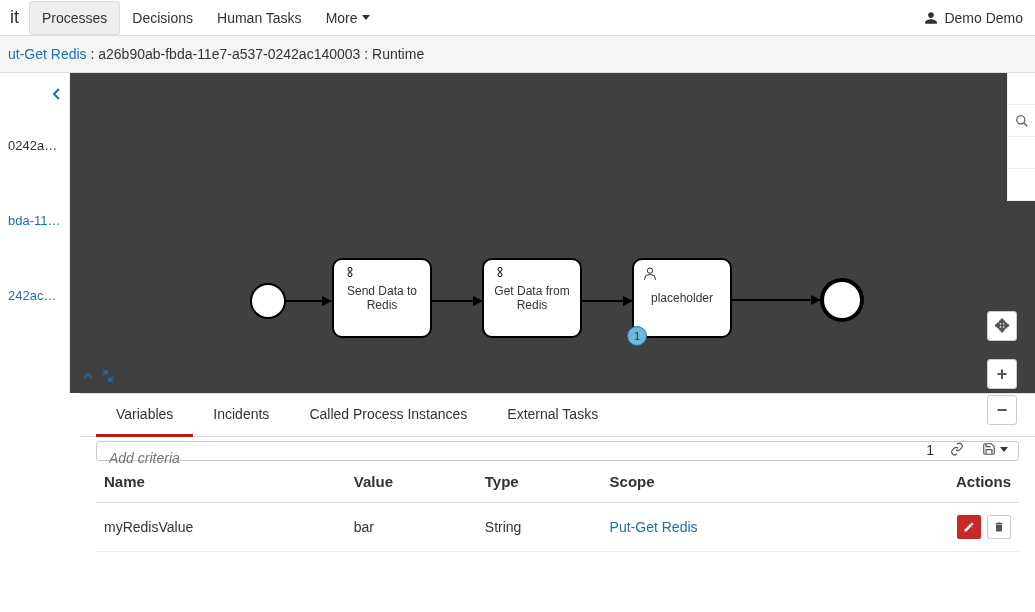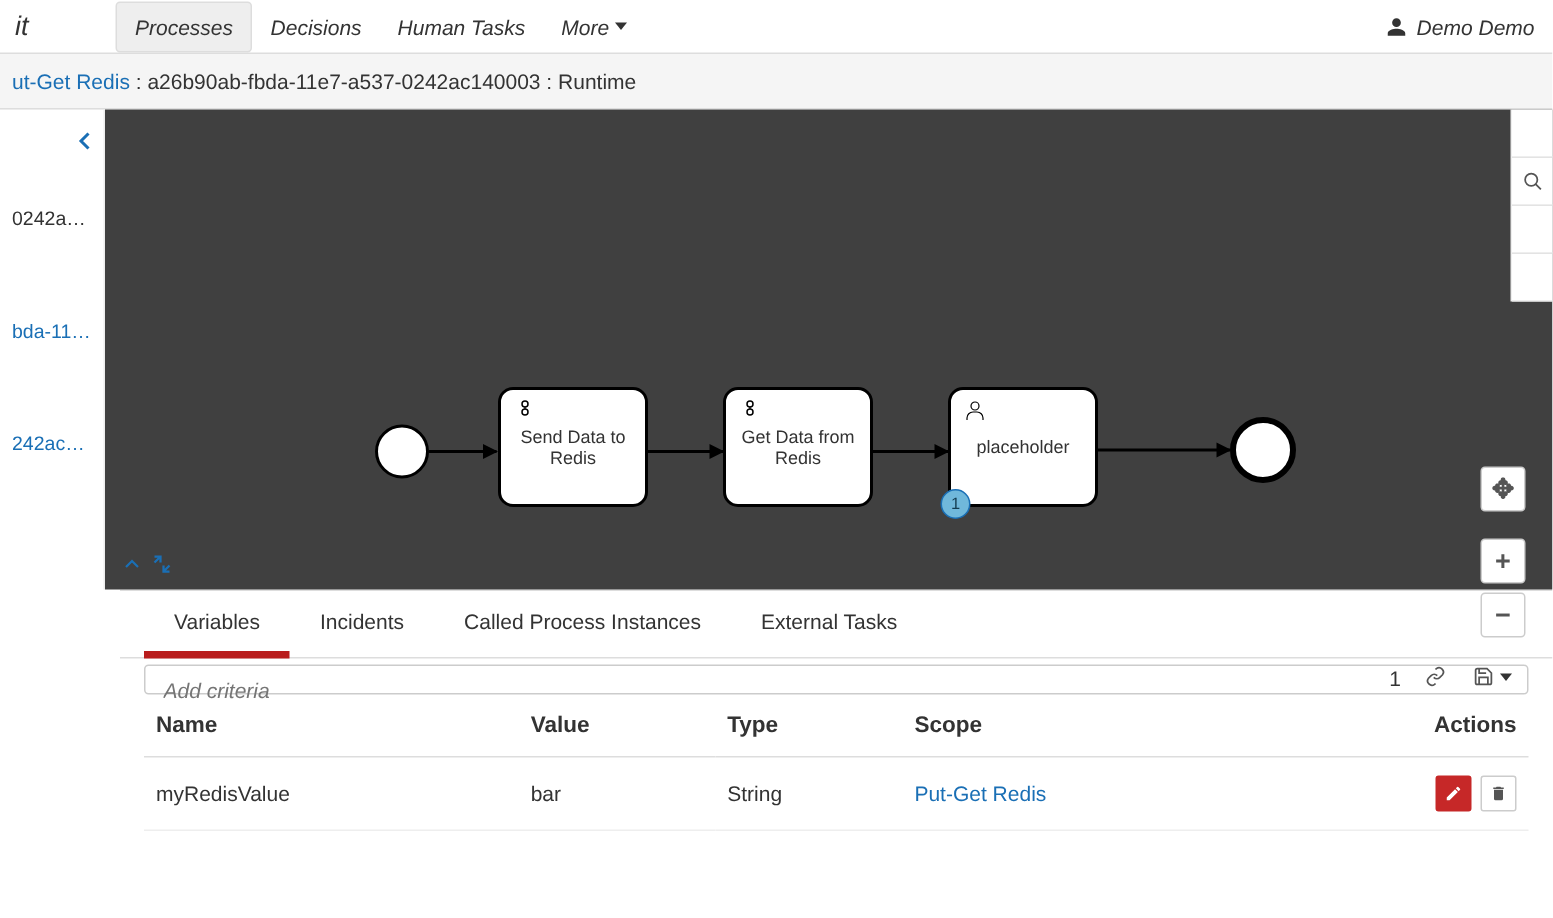--- a/index.html
+++ b/index.html
@@ -1,22 +1,22 @@
 <!DOCTYPE html>
 <html><head>
   <meta charset="utf-8">
   <style>
     * { margin: 0; padding: 0; box-sizing: border-box; }
     body { font-family: -apple-system, BlinkMacSystemFont, "Segoe UI", Helvetica, Arial, sans-serif; font-size: 14px; color: #333; background: #fff; }
     
-    .top-nav { display: flex; align-items: center; height: 36px; border-bottom: 1px solid #ddd; background: #fff; padding: 0; font-style: italic; }
+    .top-nav { display: flex; align-items: center; height: 36px; border-bottom: 1px solid #ddd; background: #fff; padding: 0; }
     .top-nav-left { display: flex; align-items: center; flex: 1; }
     .nav-brand { font-size: 18px; font-weight: 300; padding: 0 10px; color: #333; }
     .nav-item { padding: 8px 12px; cursor: pointer; color: #333; font-size: 14px; }
-    .nav-item.active { background: #eee; border: 1px solid #ddd; border-radius: 3px; margin-left: 48px; }
+    .nav-item.active { background: #eee; border: 1px solid #ddd; border-radius: 3px; }
     .nav-item-dropdown { display: flex; align-items: center; gap: 4px; }
     .nav-user { display: flex; align-items: center; gap: 6px; padding: 0 12px; color: #333; justify-content: space-between; }
     .caret-down { width: 0; height: 0; border-left: 4px solid transparent; border-right: 4px solid transparent; border-top: 5px solid #333; display: inline-block; }
     
     .breadcrumb { padding: 10px 8px; background: #f5f5f5; border-bottom: 1px solid #ddd; font-size: 14px; }
     .breadcrumb a { color: #1a6fb5; text-decoration: none; }
     
     .main-container { display: flex; position: relative; }
     
     .left-sidebar { width: 70px; border-right: 1px solid #eee; padding-top: 10px; }
@@ -47,21 +47,21 @@
     
     .right-tools { position: absolute; right: 0; top: 0; width: 28px; display: flex; flex-direction: column; border-left: 1px solid #eee; }
     .right-tool-btn { height: 32px; border-bottom: 1px solid #eee; display: flex; align-items: center; justify-content: center; cursor: pointer; background: #fff; }
     
     .resize-handle { position: absolute; left: 12px; bottom: 8px; display: flex; gap: 8px; color: #1a6fb5; }
     .resize-icon { cursor: pointer; font-size: 14px; }
     
     .bottom-panel { border-top: 1px solid #ddd; margin-left: 80px; }
     .tabs { display: flex; padding: 0 16px; border-bottom: 1px solid #ddd; }
     .tab { padding: 12px 20px; cursor: pointer; color: #333; font-size: 14px; }
-    .tab.active { border-bottom: 5px solid #b91c1c; margin-bottom: -1px; }
+    .tab.active { border-bottom: 3px solid #b91c1c; margin-bottom: -1px; }
     
     .filter-bar { margin: 4px 16px 0; border: 1px solid #ccc; border-radius: 3px; display: flex; align-items: flex-start; height: 20px; }
     .filter-input { flex: 1; border: none; padding: 8px 12px; font-size: 14px; font-style: italic; color: #999; outline: none; background: transparent; }
     .filter-count { padding: 0 8px; font-size: 14px; }
     .filter-icon { padding: 0 8px; cursor: pointer; color: #555; }
     .filter-dropdown { padding: 0 10px; cursor: pointer; display: flex; align-items: center; gap: 4px; }
     
     .data-table { width: calc(100% - 32px); margin: 0 16px; border-collapse: collapse; }
     .data-table th { text-align: left; padding: 12px 8px; font-weight: 600; font-size: 15px; border-bottom: 1px solid #ddd; }
     .data-table td { padding: 12px 8px; font-size: 14px; border-bottom: 1px solid #eee; margin-left: 25px; }

